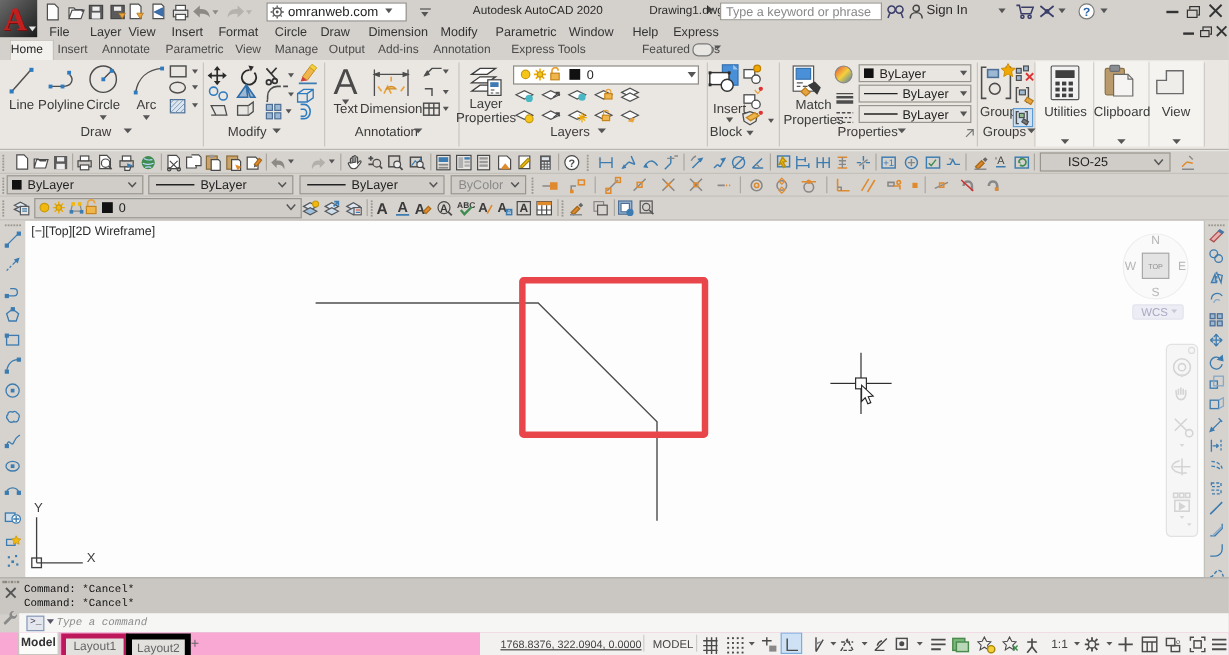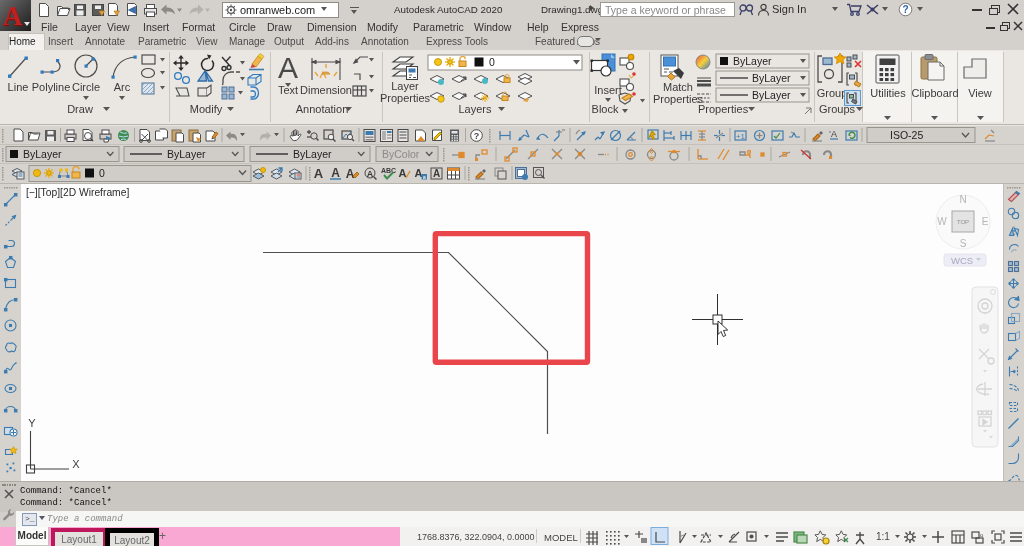--- a/index.html
+++ b/index.html
@@ -1260,21 +1260,21 @@
     </div>
 <span class="abs" style="left:23px;top:5px;width:0;height:0;border-left:3.5px solid transparent;border-right:3.5px solid transparent;border-top:4px solid #556;"></span>
 <span class="abs mono" style="left:31px;top:2.5px;font-size:9px;font-style:italic;color:#8a8a8a;">Type a command</span>
 </div>
 <div class="abs" style="left:0;top:527px;width:1024px;height:19px;background:#f9a8d4;">
 <div class="abs" style="left:400px;top:0;width:624px;height:19px;background:#f2f1ef;"></div>
 <div class="abs" style="left:15px;top:0;width:32px;height:18px;background:#fbfbfa;border:1px solid #c8c5c0;border-top:none;text-align:center;font-size:10px;font-weight:bold;color:#333;line-height:17px;">Model</div>
 <div class="abs" style="left:51px;top:1px;width:48px;height:17px;background:#e3e1de;border:4px solid #be185d;border-radius:0 0 5px 5px;text-align:center;font-size:10px;color:#666;line-height:15px;">Layout1</div>
 <div class="abs" style="left:105px;top:1px;width:44px;height:17px;background:#e3e1de;border:5px solid #000000;border-radius:0 0 5px 5px;text-align:center;font-size:10px;color:#666;line-height:15px;">Layout2</div>
 <span class="abs" style="left:159px;top:2px;font-size:12px;color:#666;">+</span>
-<span class="abs" style="left:417px;top:5px;font-size:9px;color:#444;">1768.8376, 322.0904, 0.0000</span>
+<span class="abs" style="left:417px;top:5px;font-size:9px;color:#444;text-decoration:underline;">1768.8376, 322.0904, 0.0000</span>
 <span class="abs" style="left:544px;top:5px;font-size:9.5px;color:#444;">MODEL</span>
 <span class="abs" style="left:536px;top:2px;height:14px;border-left:1px solid #ccc;"></span>
 <span class="abs" style="left:580px;top:2px;height:14px;border-left:1px solid #ccc;"></span>
 </div>
 <svg class="abs" style="left:580px;top:527px" width="444" height="19" viewBox="0 0 444 19">
 <g transform="translate(4,2)" stroke="#4a4a4a" fill="none" stroke-width="1.2">
       <path d="M2 5 h12 M2 9 h12 M2 13 h12 M5 2 v14 M9 2 v14 M13 2 v14"></path>
     </g>
 <g transform="translate(24,2)" stroke="#4a4a4a" fill="none" stroke-width="1.2">
       <g fill="#4a4a4a" stroke="none">

